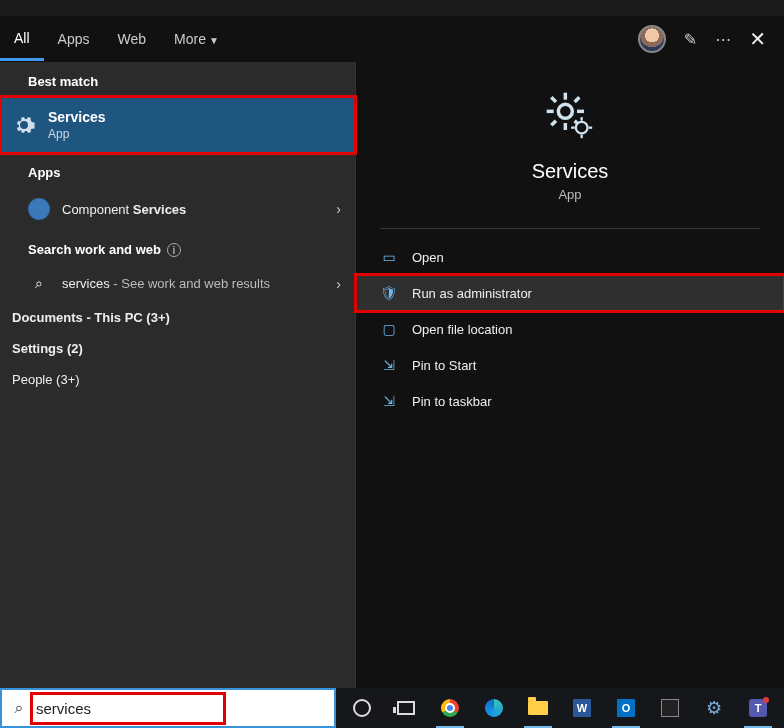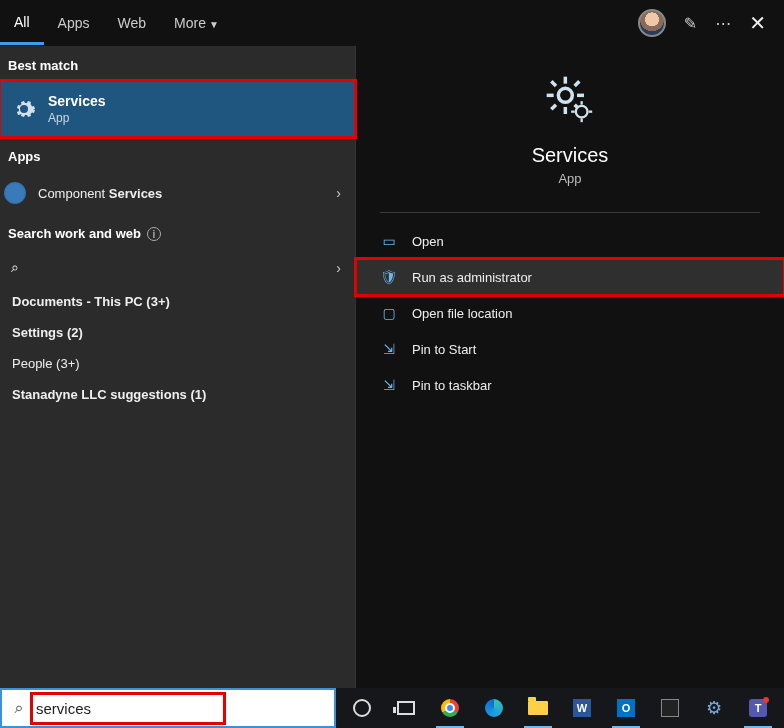--- a/index.html
+++ b/index.html
@@ -1,33 +1,33 @@
 <!DOCTYPE html>
 <html><head>
 <meta charset="utf-8">
 <style>
   * { box-sizing: border-box; margin: 0; padding: 0; font-family: "Segoe UI", sans-serif; }
   body { width: 784px; height: 728px; background: #1a1a1a; overflow: hidden; position: relative; }
 
-  .search-panel { position: absolute; top: 0; left: 0; width: 784px; height: 688px; background: #222; display: flex; flex-direction: column; }
+  .search-panel { position: absolute; top: 16px; left: 0; width: 784px; height: 688px; background: #222; display: flex; flex-direction: column; }
   .tabs { display: flex; align-items: center; height: 46px; background: #111; color: #ccc; font-size: 14px; position: relative; }
   .tab { padding: 12px 14px; cursor: pointer; }
   .tab.active { color: #fff; border-bottom: 3px solid #3f9bed; }
   .tab .caret { font-size: 10px; margin-left: 3px; }
   .tabs-right { margin-left: auto; display: flex; align-items: center; gap: 18px; padding-right: 18px; }
   .avatar { width: 28px; height: 28px; border-radius: 50%; background: radial-gradient(circle at 50% 35%, #f0c8a8 0 35%, #8a6a5a 36% 60%, #2a3a5a 61% 100%); border: 2px solid #888; }
   .hdr-icon { color: #ccc; font-size: 16px; cursor: pointer; }
   .close-x { font-size: 20px; color: #eee; cursor: pointer; }
 
   .content { flex: 1; display: flex; }
   .left { width: 355px; background: #2b2b2b; color: #eee; display: flex; flex-direction: column; font-size: 13px; }
   .right { flex: 1; background: #111; border-left: 1px solid #333; }
 
-  .section-hdr { font-weight: 600; font-size: 13px; padding: 12px 12px 8px 8px; color: #fff; }
-  .result-item { display: flex; align-items: center; gap: 12px; padding: 10px 4px; cursor: pointer; position: relative; }
+  .section-hdr { font-weight: 600; font-size: 13px; padding: 12px 12px 8px 28px; color: #fff; }
+  .result-item { display: flex; align-items: center; gap: 12px; padding: 10px 28px; cursor: pointer; position: relative; }
   .best { background: #1f5680; padding: 12px 12px; }
   .best .title { font-weight: 600; font-size: 14px; color: #fff; }
   .best .sub { font-size: 12px; color: #cbd6e2; margin-top: 2px; }
   .gear-icon { width: 24px; height: 24px; display:flex; align-items:center; justify-content:center; color:#fff; }
   .comp-icon { width: 22px; height: 22px; border-radius: 50%; background: radial-gradient(circle, #3a7aba 0 60%, #1a3a6a 100%); }
   .chevron { position: absolute; right: 14px; color: #ccc; font-size: 14px; }
   .search-glyph { font-size: 14px; color: #eee; width: 22px; text-align: center; }
   .line-item { padding: 8px 12px; color: #eee; font-size: 13px; cursor:pointer; }
   .dim { color: #bbb; }
   .info-circ { display:inline-block; width:14px; height:14px; border:1px solid #aaa; border-radius:50%; font-size:10px; line-height:13px; text-align:center; color:#aaa; margin-left:6px;}
@@ -107,27 +107,27 @@
         <div class="comp-icon"></div>
         <div><span>Component </span><b>Services</b></div>
         <div class="chevron">›</div>
       </div>
 
       <div class="section-hdr">
         <span>Search work and web</span><span class="info-circ">i</span>
       </div>
       <div class="result-item">
         <div class="search-glyph">⌕</div>
+        <div><span>services</span><span class="dim"> - See work and web results</span></div>
         <div class="chevron">›</div>
       </div>
 
       <div class="line-item" style="font-weight:600;">Documents - This PC (3+)</div>
       <div class="line-item" style="font-weight:600;">Settings (2)</div>
       <div class="line-item" style="font-weight:400;">People (3+)</div>
-      <div class="line-item" style="font-weight:600;">Stanadyne LLC suggestions (1)</div>
     </div>
 
     <div class="right">
       <div class="preview">
         <div class="big-gear">
           <svg class="gear-svg" viewBox="0 0 48 48" fill="#cfe2ef">
               <circle cx="20" cy="20" r="6" fill="#111" stroke="#cfe2ef" stroke-width="3"></circle>
               <g stroke="#cfe2ef" stroke-width="3">
                 <line x1="20" y1="4" x2="20" y2="10"></line>
                 <line x1="20" y1="30" x2="20" y2="36"></line>

